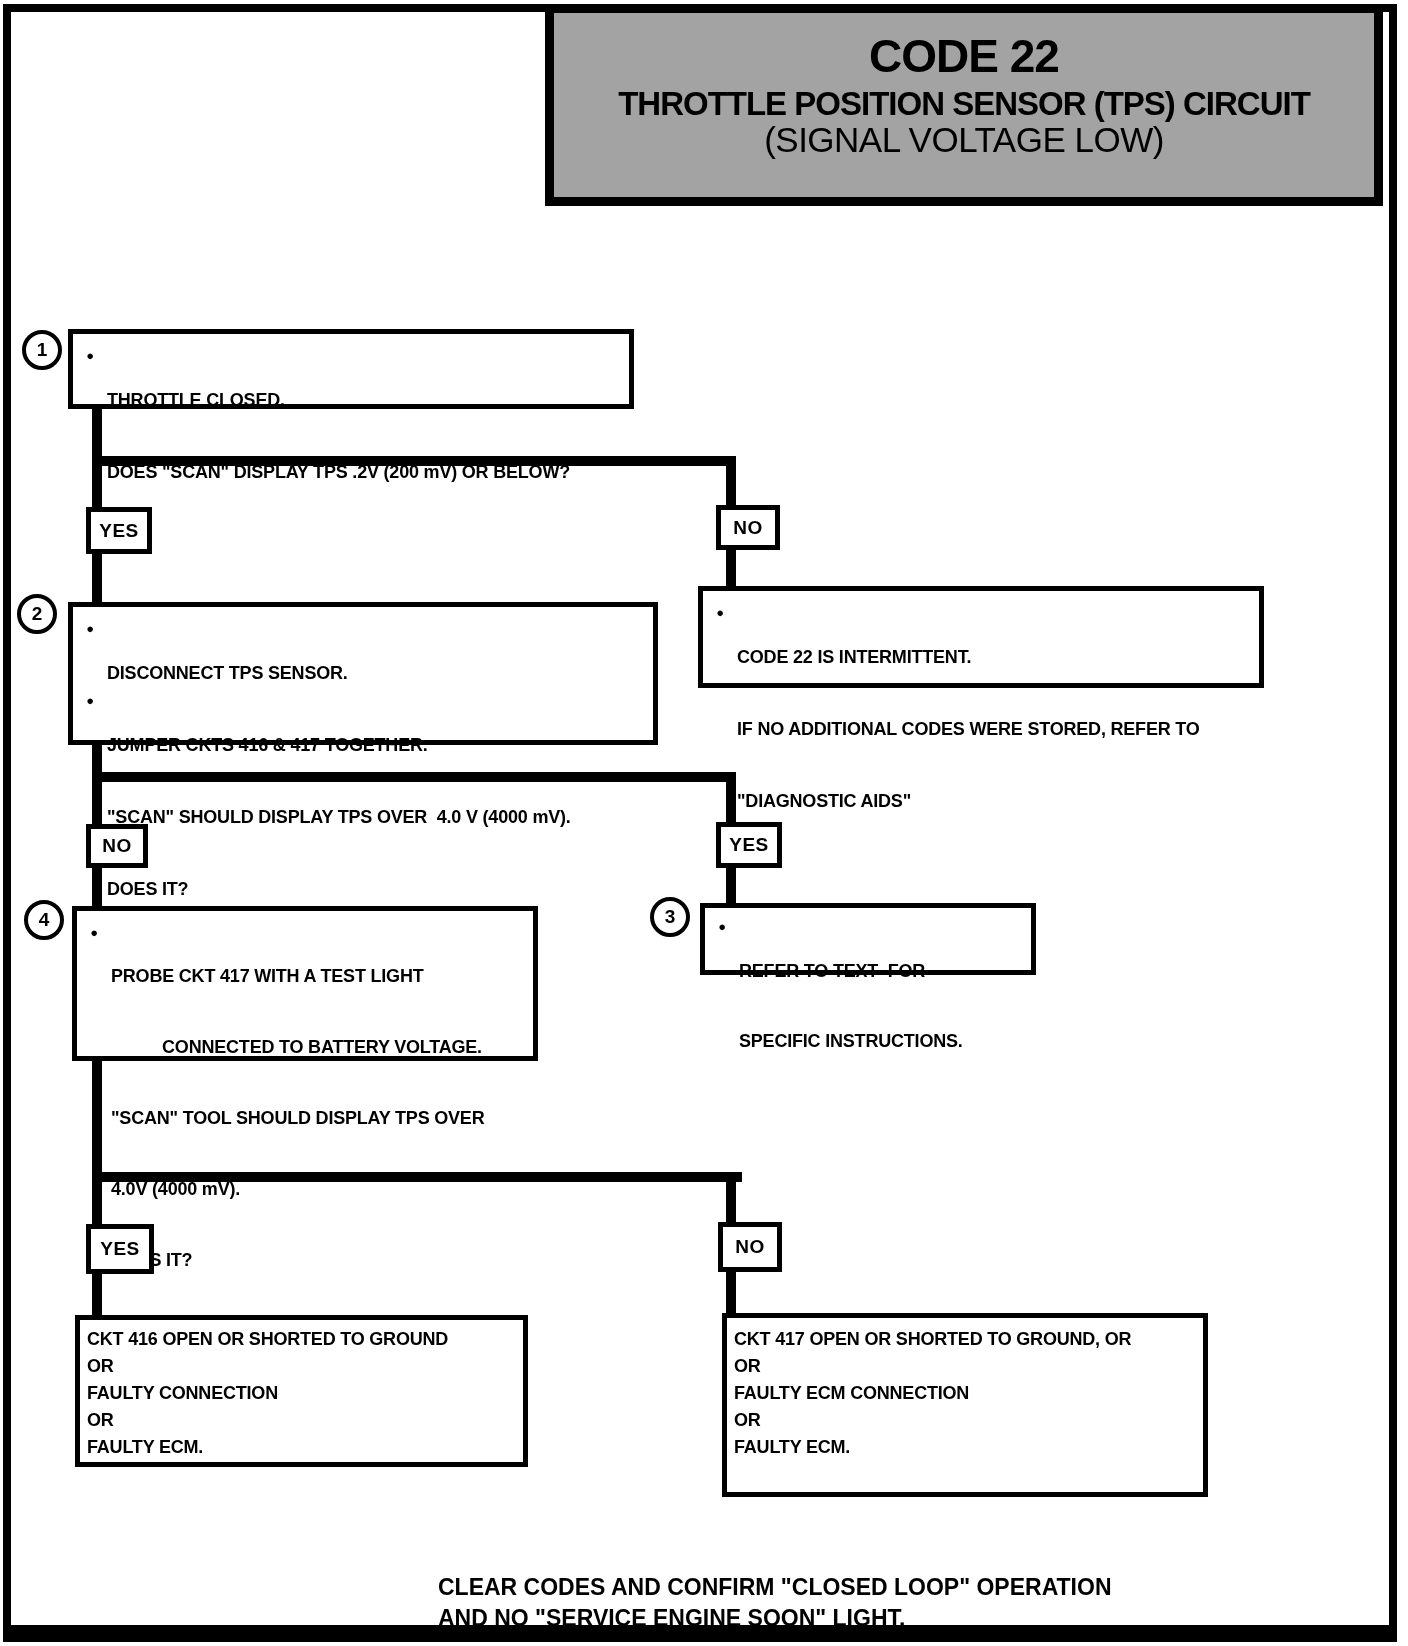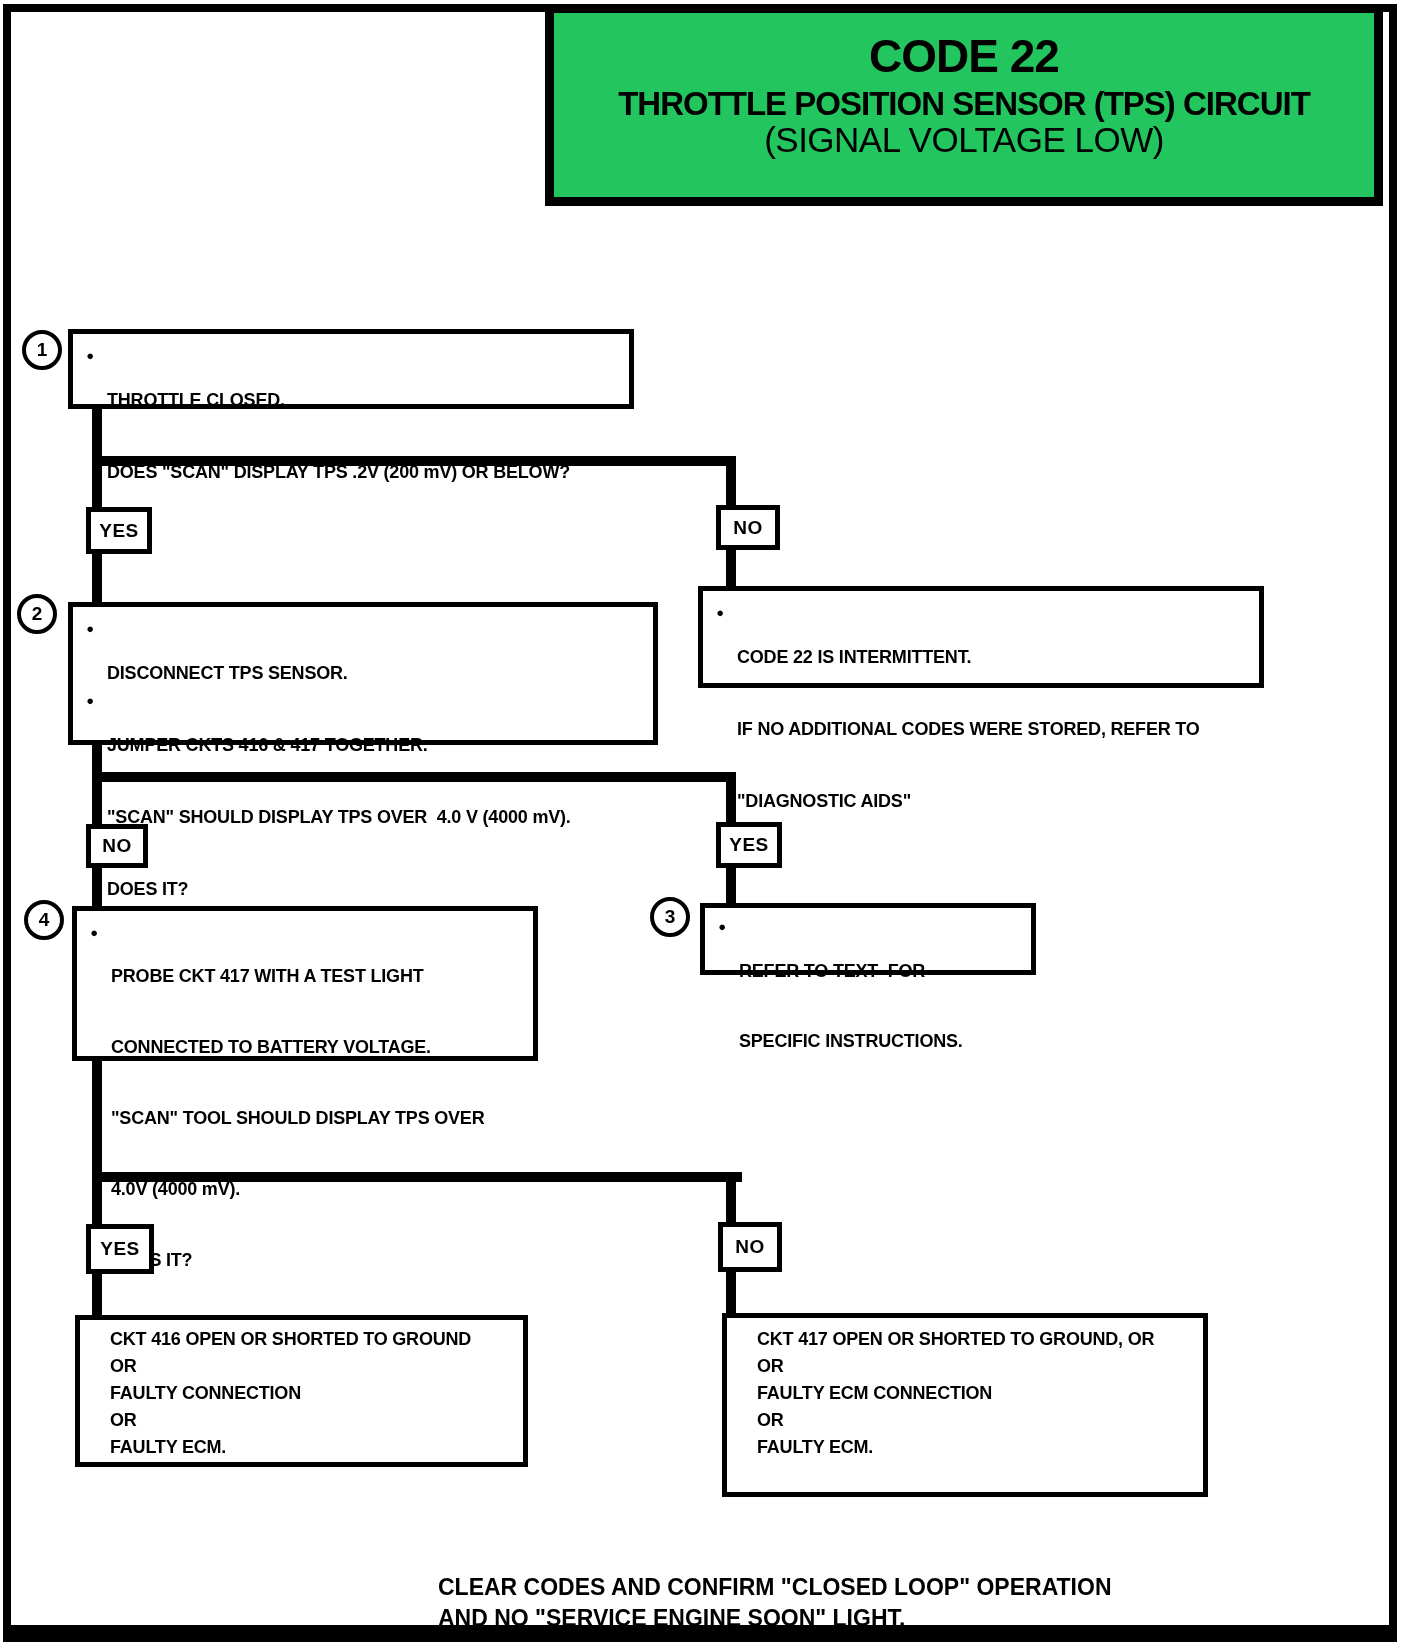--- a/index.html
+++ b/index.html
@@ -6,35 +6,35 @@
   body{
     width:1408px;height:1646px;background:#ffffff;position:relative;
     font-family:"Liberation Sans",sans-serif;color:#000;overflow:hidden;
   }
   .frame{
     position:absolute;left:3px;top:4px;width:1394px;height:1638px;
     border:8px solid #000;border-bottom-width:17px;box-sizing:border-box;
   }
   .title-box{
     position:absolute;left:545px;top:4px;width:838px;height:202px;
-    border:9px solid #000;box-sizing:border-box;background:#22c55e;
+    border:9px solid #000;box-sizing:border-box;background:#a3a3a3;
     text-align:center;padding-top:16px;z-index:2;
   }
   .title-code{font-size:46px;font-weight:bold;letter-spacing:-1px;line-height:54px;}
   .title-sub{font-size:33px;font-weight:bold;letter-spacing:-1px;line-height:42px;}
   .title-sub2{font-size:35px;font-weight:normal;letter-spacing:-0.5px;line-height:30px;}
   .box{
     position:absolute;background:#fff;border:5px solid #000;box-sizing:border-box;
     font-weight:bold;font-size:18px;letter-spacing:-0.2px;z-index:2;
   }
   .pad{padding-top:8px;}
   .ln{display:flex;line-height:28px;white-space:pre;}
   .ln .b{flex:0 0 34px;width:34px;text-align:center;font-size:13px;}
   .ln .t{flex:1 1 auto;margin-top:44px;}
-  .noind .ln{padding-left:30px;line-height:27px;}
+  .noind .ln{padding-left:7px;line-height:27px;}
   .lbl{
     position:absolute;background:#fff;border:5px solid #000;box-sizing:border-box;
     display:flex;align-items:center;justify-content:center;
     font-weight:bold;font-size:19px;letter-spacing:0.5px;z-index:2;margin-left:18px;
   }
   .circle{
     position:absolute;width:40px;height:40px;border:4px solid #000;border-radius:50%;
     background:#fff;display:flex;align-items:center;justify-content:center;
     font-weight:bold;font-size:19px;box-sizing:border-box;z-index:2;
   }
@@ -96,21 +96,21 @@
   <div class="ln"><span class="b"></span><span class="t">IF NO ADDITIONAL CODES WERE STORED, REFER TO</span></div>
   <div class="ln"><span class="b"></span><span class="t">"DIAGNOSTIC AIDS"</span></div>
 </div>
 
 <div class="lbl" style="left:68px;top:824px;width:62px;height:44px;">NO</div>
 <div class="lbl" style="left:698px;top:822px;width:66px;height:46px;">YES</div>
 
 <div class="circle" style="left:24px;top:900px;">4</div>
 <div class="box pad" style="left:72px;top:906px;width:466px;height:155px;">
   <div class="ln" style="line-height:27px;"><span class="b">●</span><span class="t">PROBE CKT 417 WITH A TEST LIGHT</span></div>
-  <div class="ln" style="line-height:27px;"><span class="b"></span><span class="t">CONNECTED TO BATTERY VOLTAGE.</span></div>
+  <div class="ln" style="line-height:27px;text-align:center;"><span class="b"></span><span class="t">CONNECTED TO BATTERY VOLTAGE.</span></div>
   <div class="ln" style="line-height:27px;"><span class="b"></span><span class="t">"SCAN" TOOL SHOULD DISPLAY TPS OVER</span></div>
   <div class="ln" style="line-height:27px;"><span class="b"></span><span class="t">4.0V (4000 mV).</span></div>
   <div class="ln" style="line-height:27px;"><span class="b"></span><span class="t">DOES IT?</span></div>
 </div>
 
 <div class="circle" style="left:650px;top:897px;">3</div>
 <div class="box" style="left:700px;top:903px;width:336px;height:72px;padding-top:6px;">
   <div class="ln" style="line-height:26px;"><span class="b">●</span><span class="t">REFER TO TEXT  FOR</span></div>
   <div class="ln" style="line-height:26px;"><span class="b"></span><span class="t">SPECIFIC INSTRUCTIONS.</span></div>
 </div>

